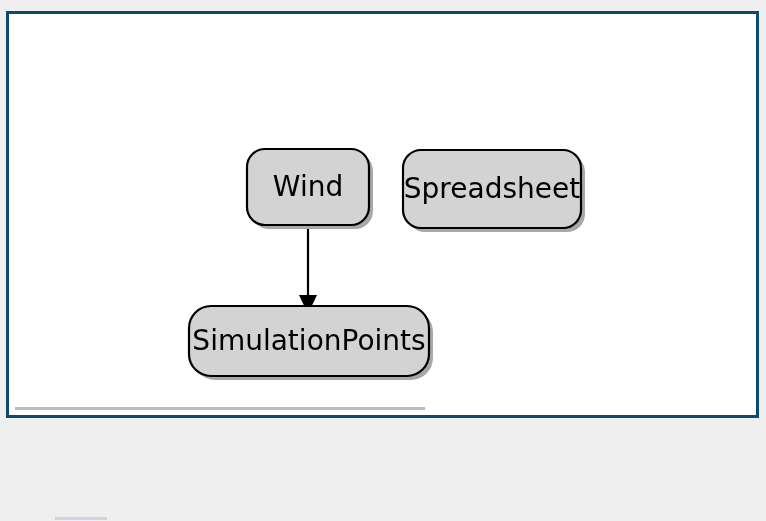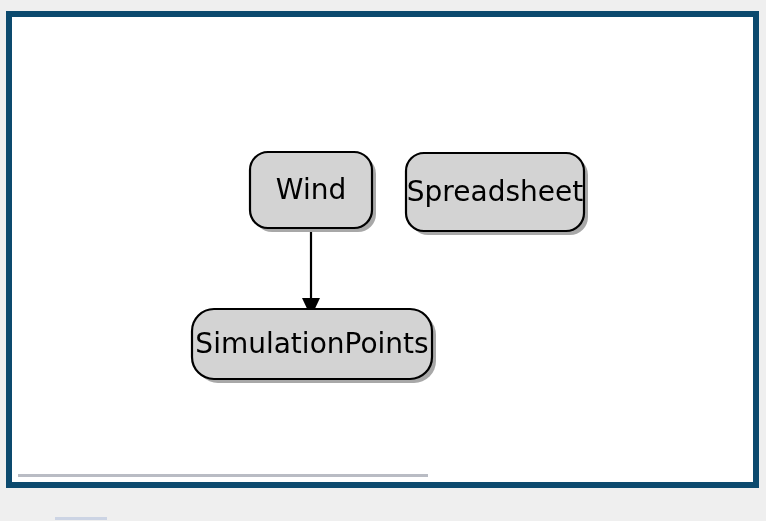--- a/index.html
+++ b/index.html
@@ -39,23 +39,23 @@
     height: 7px;
     background: #efefef;
   }
 
   
   #graph-canvas {
     position: absolute;
     left: 6px;
     top: 11px;
     width: 753px;
-    height: 477px;
+    height: 407px;
     background: #ffffff;
-    border: 6px solid #0c4a6e;
+    border: 3px solid #0c4a6e;
     box-sizing: border-box;
     overflow: hidden;
   }
 
   #graph-svg {
     position: absolute;
     left: 0;
     top: 0;
     display: block;
   }

